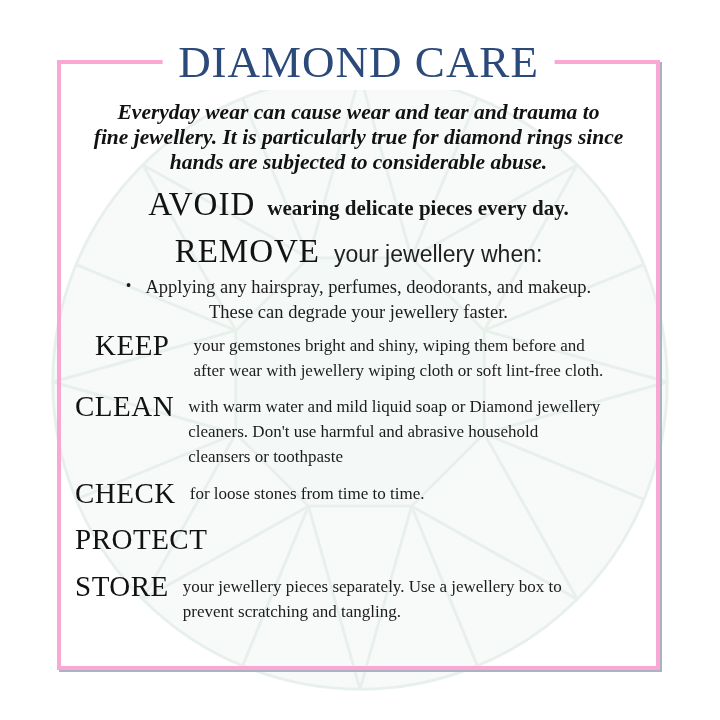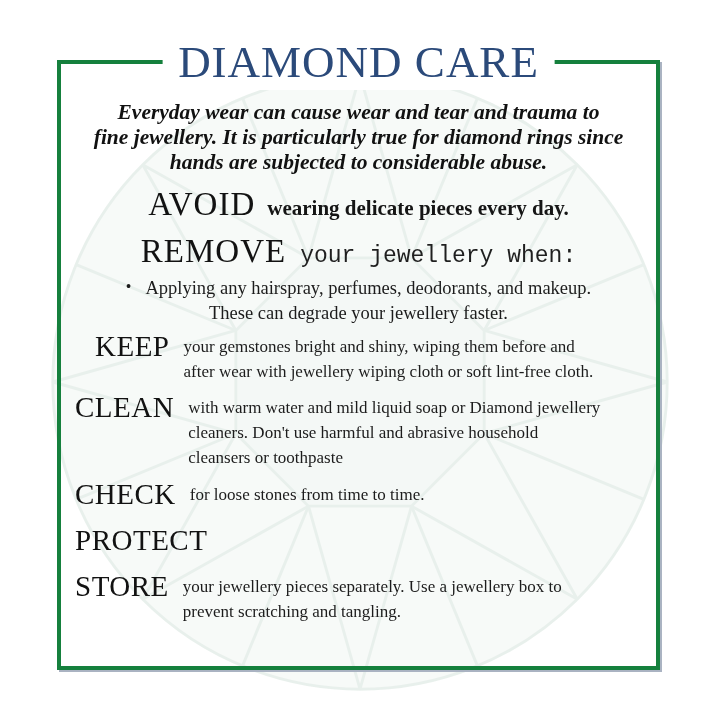--- a/index.html
+++ b/index.html
@@ -7,21 +7,21 @@
     position:relative;
     width:720px;height:720px;
     background:#ffffff;
     font-family:"Liberation Serif", serif;
     color:#1b1b1b;
     overflow:hidden;
   }
   .frame{
     position:absolute;
     left:57px; top:60px; right:60px; bottom:50px;
-    border:4px solid #15803d;
+    border:4px solid #f9a8d4;
     box-shadow:2px 2px 0 #aab3c2;
     background:transparent;
   }
   .watermark{
     position:absolute;
     left:50%; top:53%;
     transform:translate(-50%,-50%);
     width:640px;height:640px;
     opacity:0.55;
     pointer-events:none;
@@ -66,21 +66,21 @@
     color:#121212;
     font-weight:400;
   }
   .avoid-text{
     font-size:21px;
     font-weight:bold;
     margin-left:12px;
     color:#151515;
   }
   .remove-text{
-    font-family:Liberation Mono, monospace;
+    font-family:Liberation Sans, sans-serif;
     font-size:23px;
     margin-left:14px;
     color:#1f1f1f;
   }
   .bullet-para{
     text-align:center;
     font-size:18.5px;
     line-height:25px;
     margin:0 4px 5px 4px;
     color:#1c1c1c;
@@ -91,21 +91,21 @@
     vertical-align:2px;
     font-size:16px;
   }
   .bullet-para .btxt{white-space:pre-line;display:inline;text-align:center;}
   .section{
     display:flex;
     align-items:flex-start;
     padding-left:4px;
     margin-bottom:8px;
   }
-  .section.indent-keep{padding-left:24px;}
+  .section.indent-keep{padding-left:24px;gap:10px;}
   .section .head{
     flex:0 0 auto;
     font-size:29px;
     line-height:1.1;
     letter-spacing:0.5px;
     color:#121212;
     margin-right:14px;
     font-weight:400;
   }
   .section .body{

